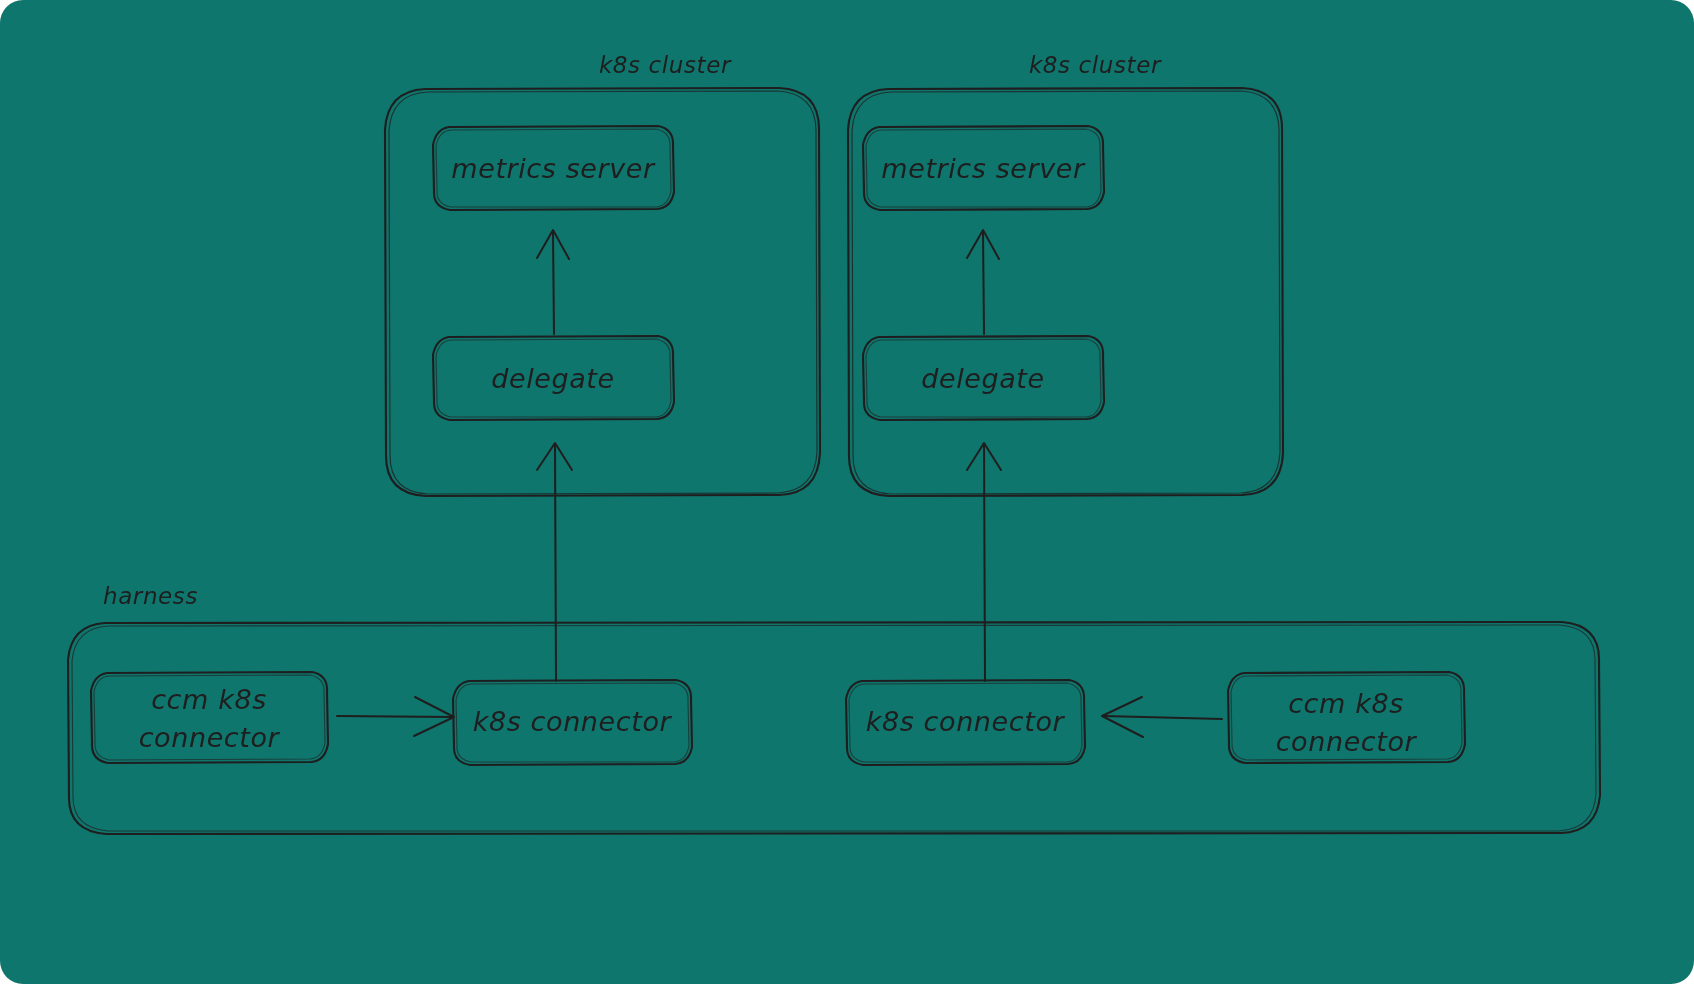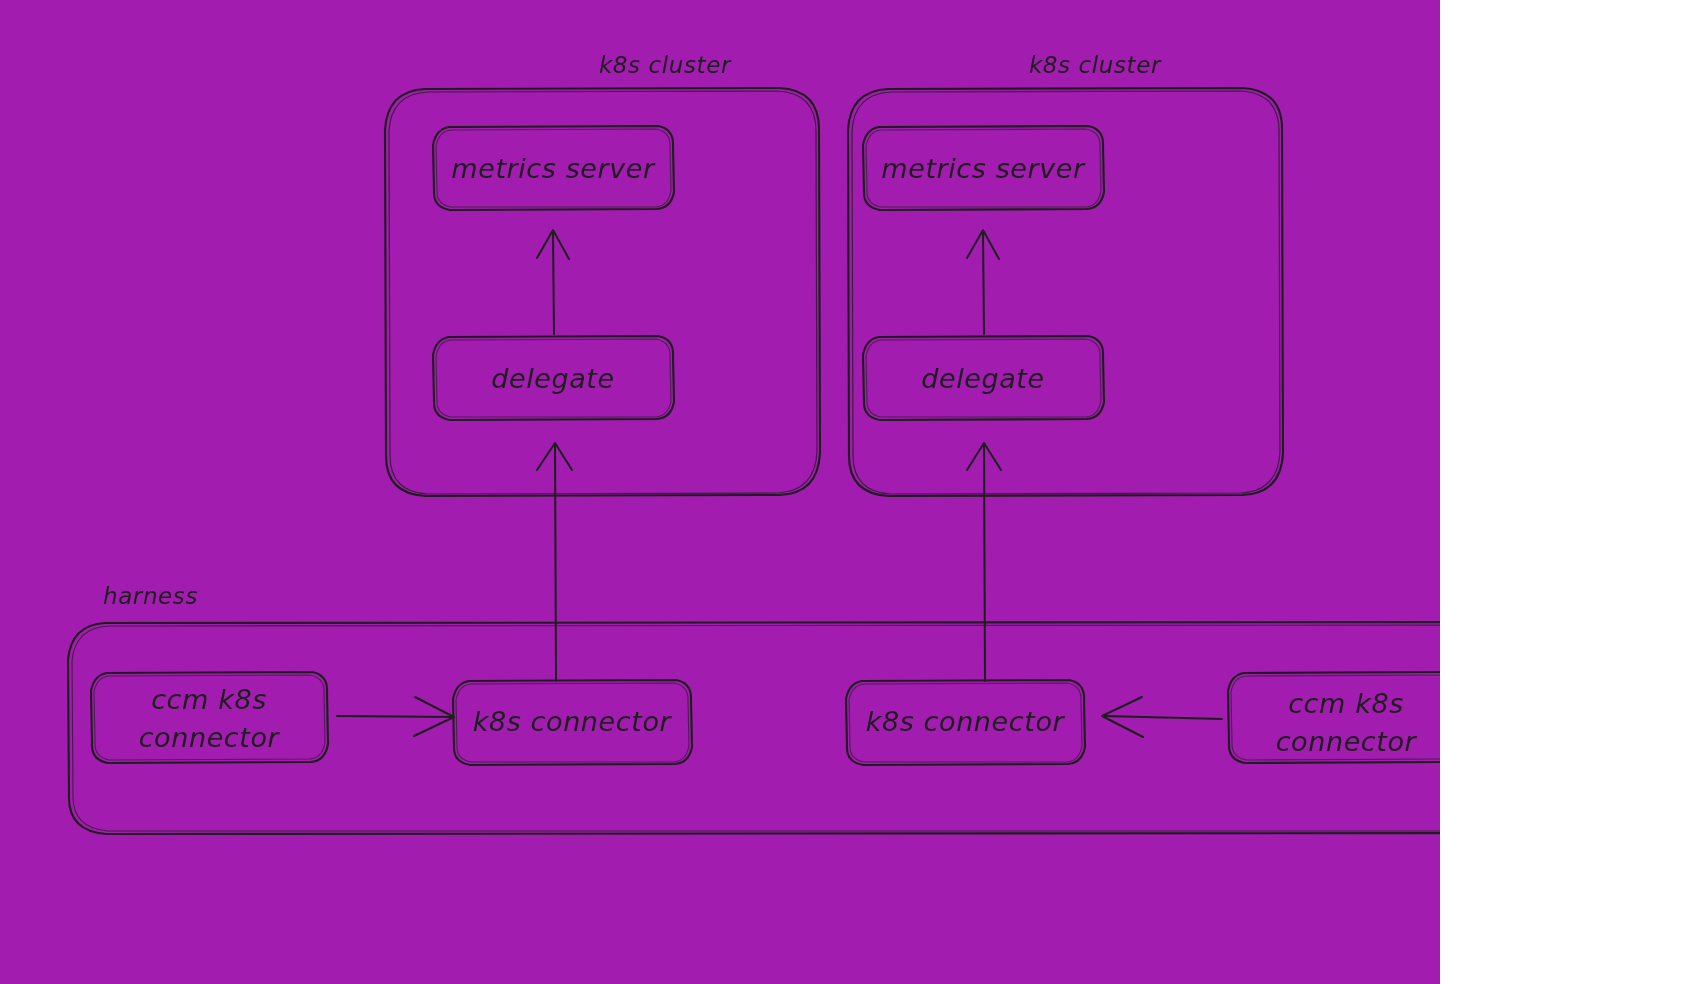--- a/index.html
+++ b/index.html
@@ -5,24 +5,25 @@
   html, body {
     margin: 0;
     padding: 0;
     background: #ffffff;
   }
   body {
     font-family: "DejaVu Sans", sans-serif;
   }
   #canvas-wrap {
     position: relative;
-    width: 1440px;
+    width: 1694px;
     height: 984px;
-    background: #a21caf;
+    background: #0f766e;
     overflow: hidden;
+    border-radius: 23px;
   }
   svg.diagram {
     position: absolute;
     top: 0;
     left: 0;
     width: 1694px;
     height: 984px;
   }
   .sketch-stroke {
     fill: none;

